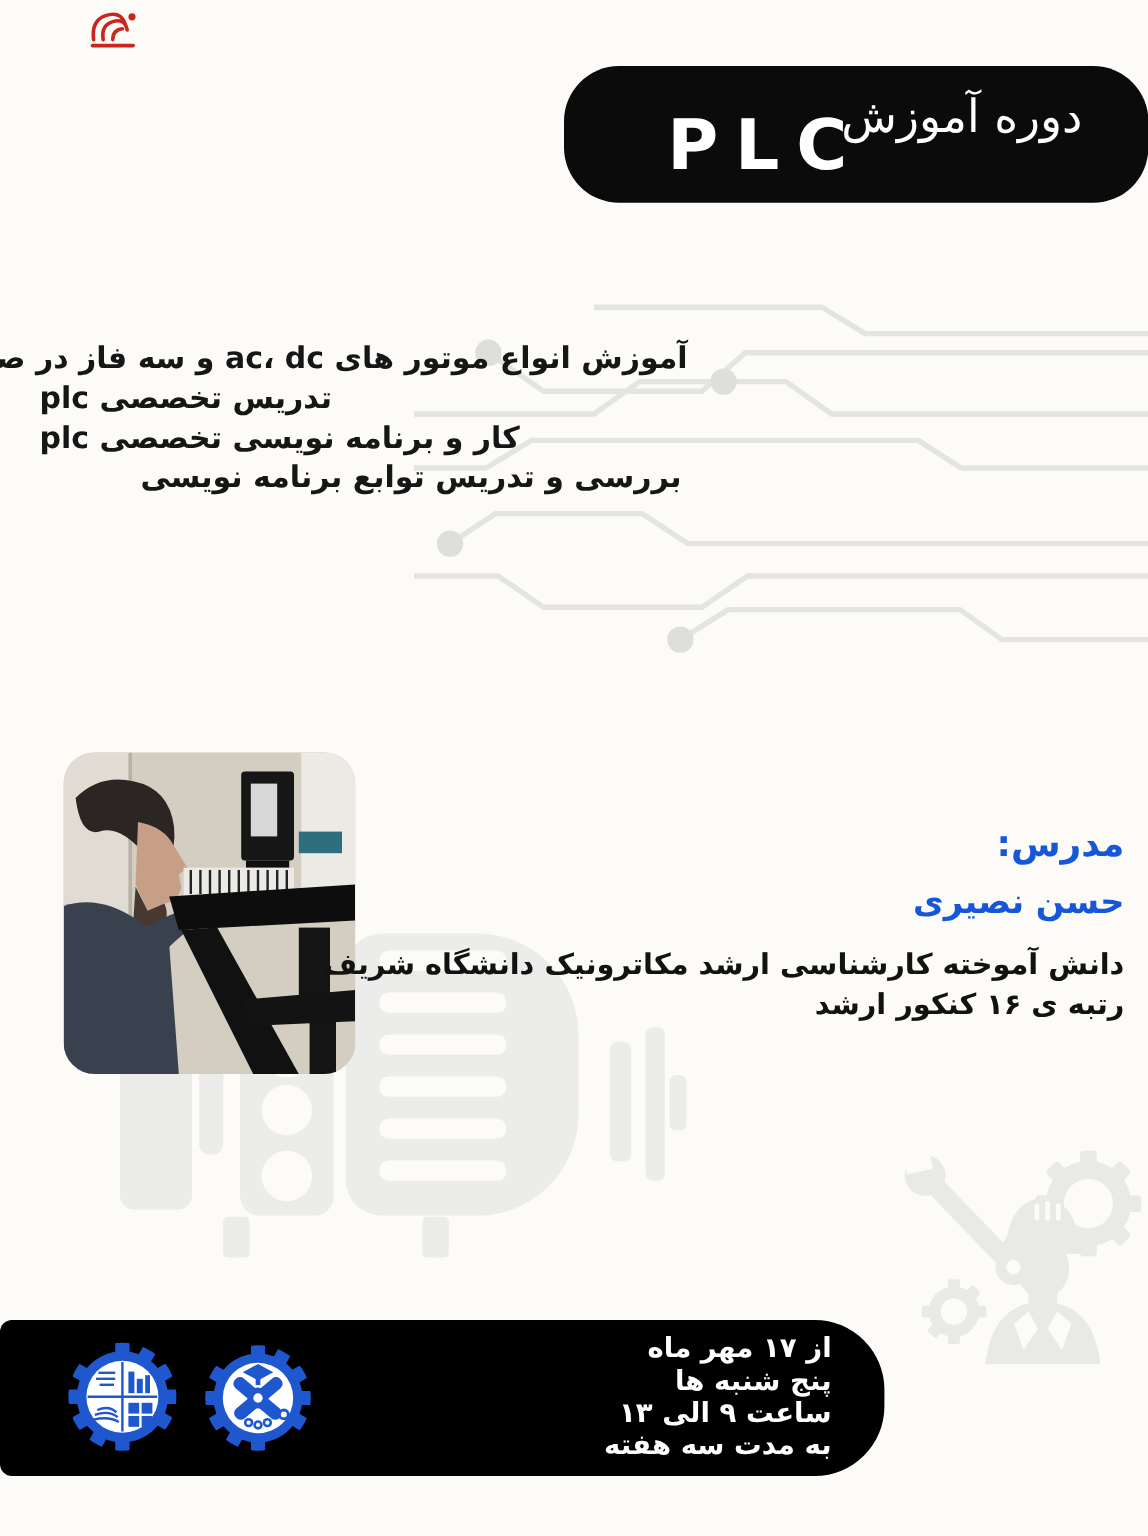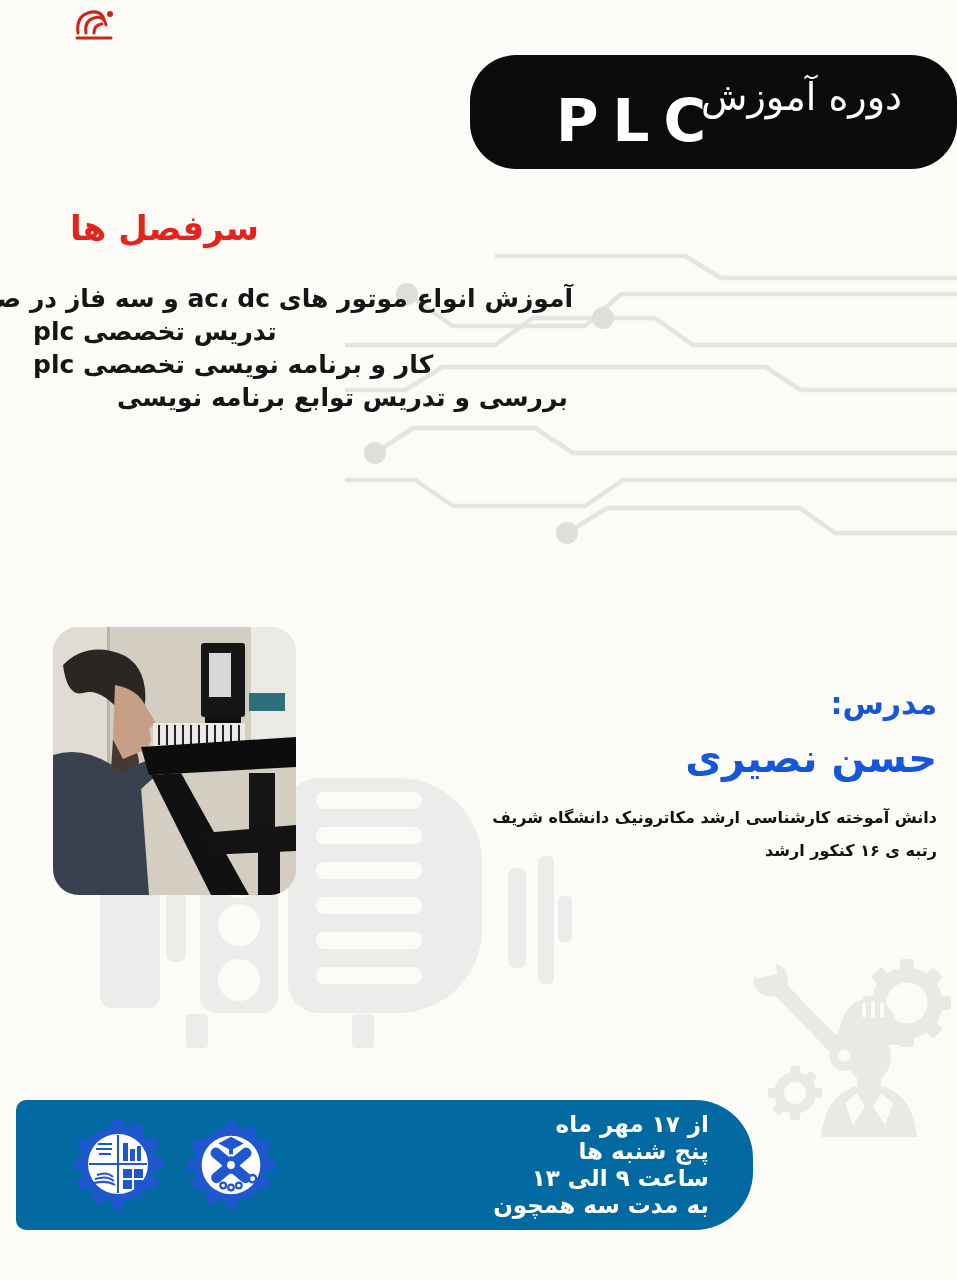--- a/index.html
+++ b/index.html
@@ -22,29 +22,29 @@
 
   
   .circuit{position:absolute;left:345px;top:248px;}
 
   
   .photo{position:absolute;left:53px;top:627px;width:243px;height:268px;border-radius:26px;overflow:hidden;background:#d3cdc2;}
 
   
   .instructor{position:absolute;right:20px;top:686px;direction:rtl;text-align:right;}
   .instructor .label{color:#1557d8;font-size:30px;font-weight:800;}
-  .instructor .name{color:#1557d8;font-size:40px;font-weight:800;margin-top:14px;}
-  .instructor .details{margin-top:20px;color:#121212;font-size:16px;font-weight:700;line-height:33px;}
+  .instructor .name{color:#1557d8;font-size:28px;font-weight:800;margin-top:14px;}
+  .instructor .details{margin-top:20px;color:#121212;font-size:24px;font-weight:700;line-height:33px;}
 
   
   .motor-wm{position:absolute;left:98px;top:776px;}
   .worker-wm{position:absolute;left:745px;top:945px;}
 
   
-  .bar{position:absolute;left:16px;top:1100px;width:737px;height:130px;background:#0369a1;border-radius:10px 58px 58px 10px;}
+  .bar{position:absolute;left:0;top:1100px;width:737px;height:130px;background:#000000;border-radius:10px 58px 58px 10px;}
   .bar .schedule{position:absolute;right:44px;top:11px;direction:rtl;text-align:right;color:#fff;font-size:23px;font-weight:800;line-height:27px;white-space:nowrap;}
   .logo{position:absolute;border-radius:50%;}
   .logo.l1{left:57px;top:19px;}
   .logo.l2{left:171px;top:21px;}
 </style>
 </head>
 <body>
 
 <div id="poster">
 
@@ -74,21 +74,20 @@
       <polyline points="222,285 262,260 455,260 490,285 612,285"></polyline>
     </g>
     <g fill="#dededa">
       <circle cx="62" cy="46" r="11"></circle>
       <circle cx="258" cy="70" r="11"></circle>
       <circle cx="30" cy="205" r="11"></circle>
       <circle cx="222" cy="285" r="11"></circle>
     </g>
   </svg>
 
-  <div class="topics-heading">سرفصل ها</div>
   <div class="topics">
     <div class="line">آموزش انواع موتور های ac، dc و سه فاز در صنعت</div>
     <div class="line">تدریس تخصصی plc</div>
     <div class="line">کار و برنامه نویسی تخصصی plc</div>
     <div class="line">بررسی و تدریس توابع برنامه نویسی</div>
   </div>
 
   <svg class="motor-wm" width="480" height="292" viewBox="0 0 480 292">
     <g fill="#ececea">
       <rect x="2" y="82" width="60" height="150" rx="12"></rect>
@@ -212,21 +211,21 @@
       <polygon points="112,148 120,162 108,180 100,158"></polygon>
       <polygon points="136,148 128,162 140,180 148,158"></polygon>
     </g>
   </svg>
 
   <div class="bar">
     <div class="schedule">
       <div>از ۱۷ مهر ماه</div>
       <div>پنج شنبه ها</div>
       <div>ساعت ۹ الی ۱۳</div>
-      <div>به مدت سه همچون</div>
+      <div>به مدت سه هفته</div>
     </div>
 
     <svg class="logo l1" width="90" height="90" viewBox="0 0 90 90">
       <g fill="#1f57cf">
         <g transform="translate(45,45)">
           <circle r="38"></circle>
           <rect x="-6" y="-46" width="12" height="12" rx="2"></rect>
           <rect x="-6" y="34" width="12" height="12" rx="2"></rect>
           <rect x="-46" y="-6" width="12" height="12" rx="2"></rect>
           <rect x="34" y="-6" width="12" height="12" rx="2"></rect>

